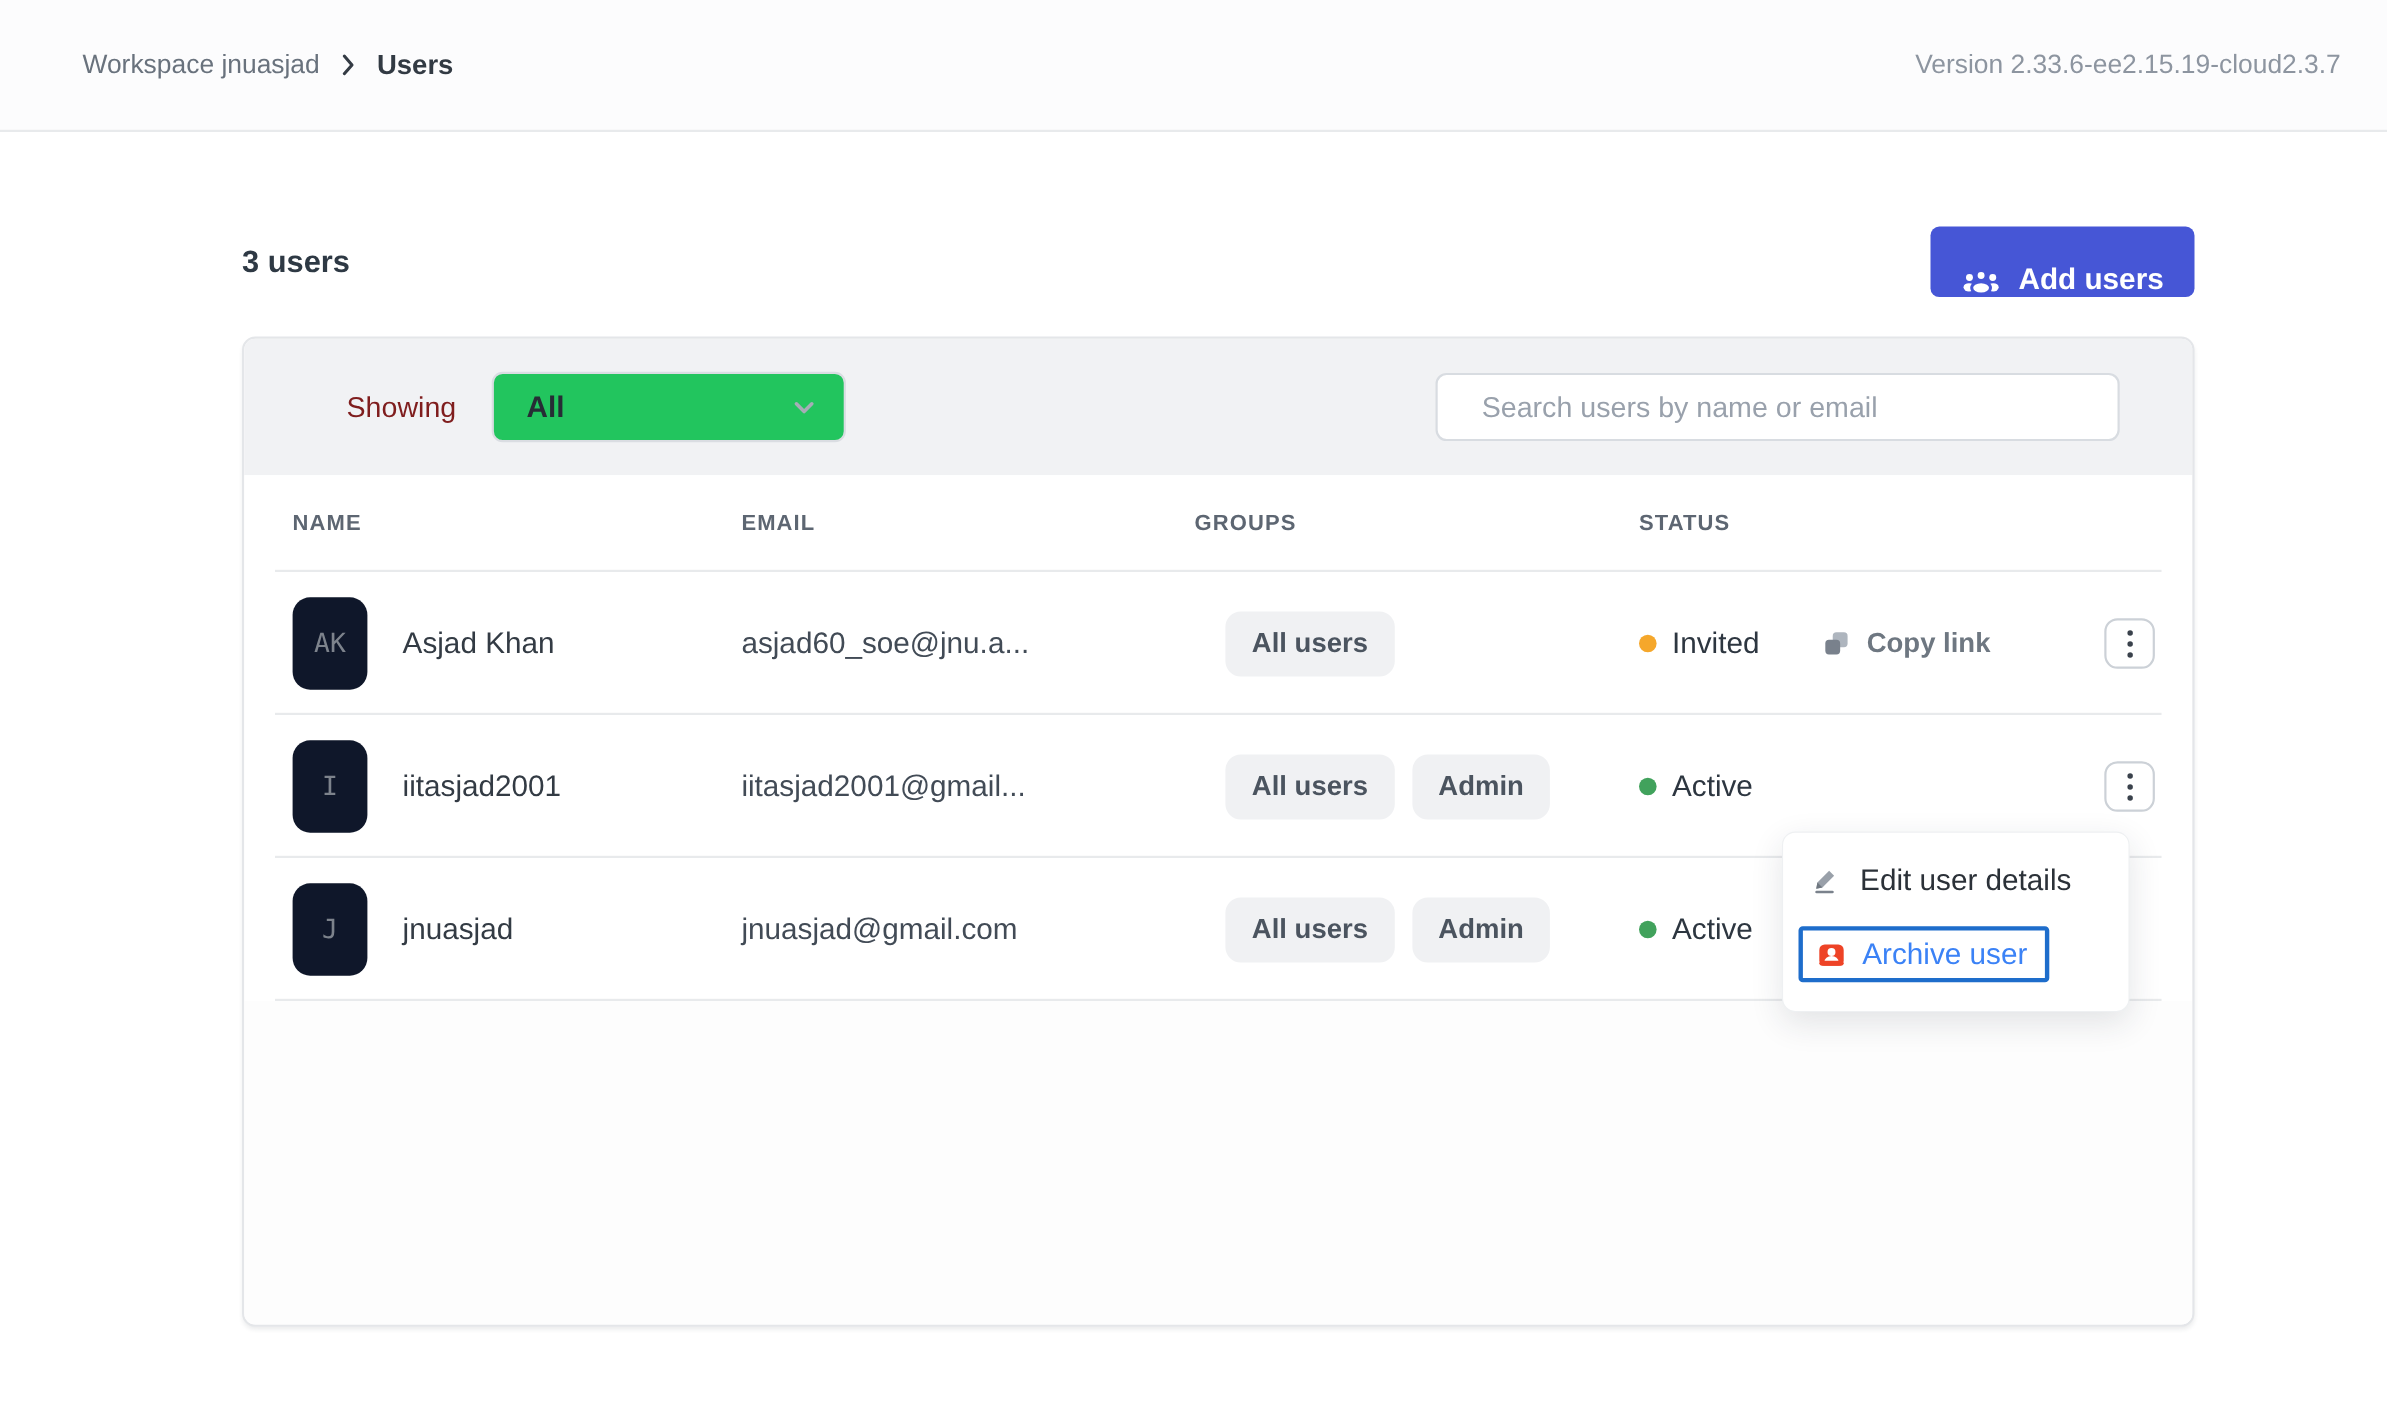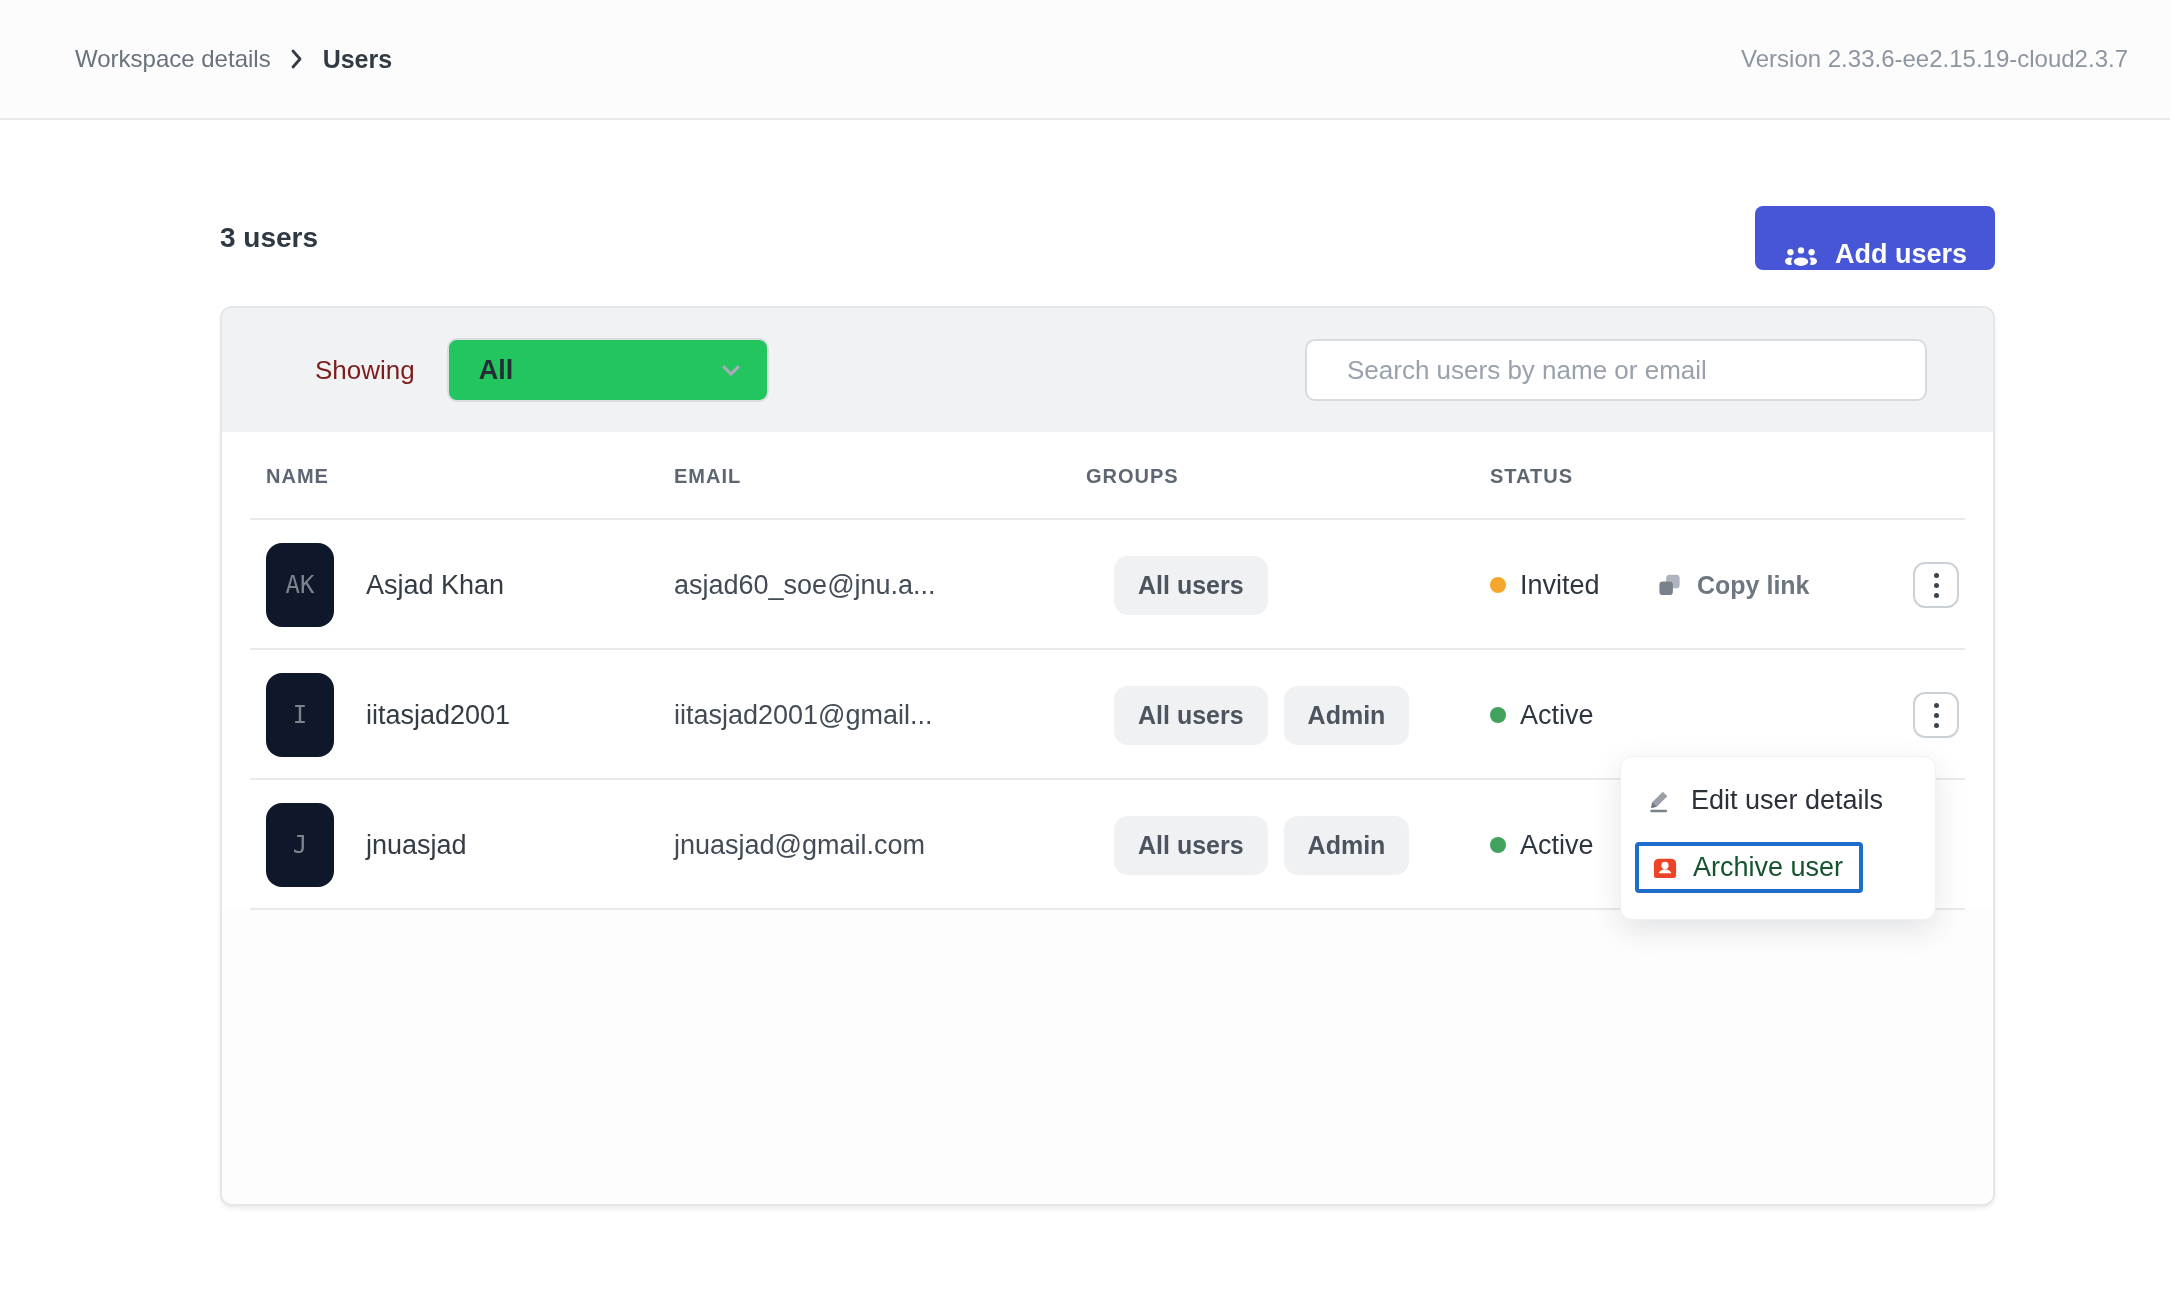--- a/index.html
+++ b/index.html
@@ -125,21 +125,21 @@
     border:4px solid #1e6dcb; border-radius:4px; padding:6px 16px 6px 12px;
     cursor:pointer;
   }
   .danger-label { font-size:27px; }
 </style>
 </head>
 <body>
 
 <header class="topbar">
   <nav class="breadcrumb">
-    <span class="crumb-parent">Workspace details</span>
+    <span class="crumb-parent">Workspace jnuasjad</span>
     <span class="crumb-sep">
       <svg width="20" height="24" viewBox="0 0 20 24">
           <path d="M6 4 l7 8 -7 8" fill="none" stroke="#343b44" stroke-width="2.8" stroke-linecap="round" stroke-linejoin="round"></path>
         </svg>
     </span>
     <span class="crumb-current">Users</span>
   </nav>
   <span class="version">Version 2.33.6-ee2.15.19-cloud2.3.7</span>
 </header>
 
@@ -281,16 +281,16 @@
   <div class="menu-item-danger-wrap">
     <div class="focus-box">
       <span style="display:flex;">
         <svg width="28" height="28" viewBox="0 0 24 24">
           <rect x="2.5" y="4" width="19" height="16.5" rx="4.2" fill="#ee4326"></rect>
           <circle cx="12" cy="9.8" r="3.1" fill="#ffffff"></circle>
           <path d="M6.4 17.6 a5.6 4.6 0 0 1 11.2 0 z" fill="#ffffff"></path>
           <rect x="2.5" y="16.6" width="19" height="3.9" rx="1.9" fill="#ee4326"></rect>
         </svg>
       </span>
-      <span class="danger-label" style="color: #14532d;">Archive user</span>
+      <span class="danger-label" style="color: #3b82f6;">Archive user</span>
     </div>
   </div>
 </div>
 
 </body></html>

